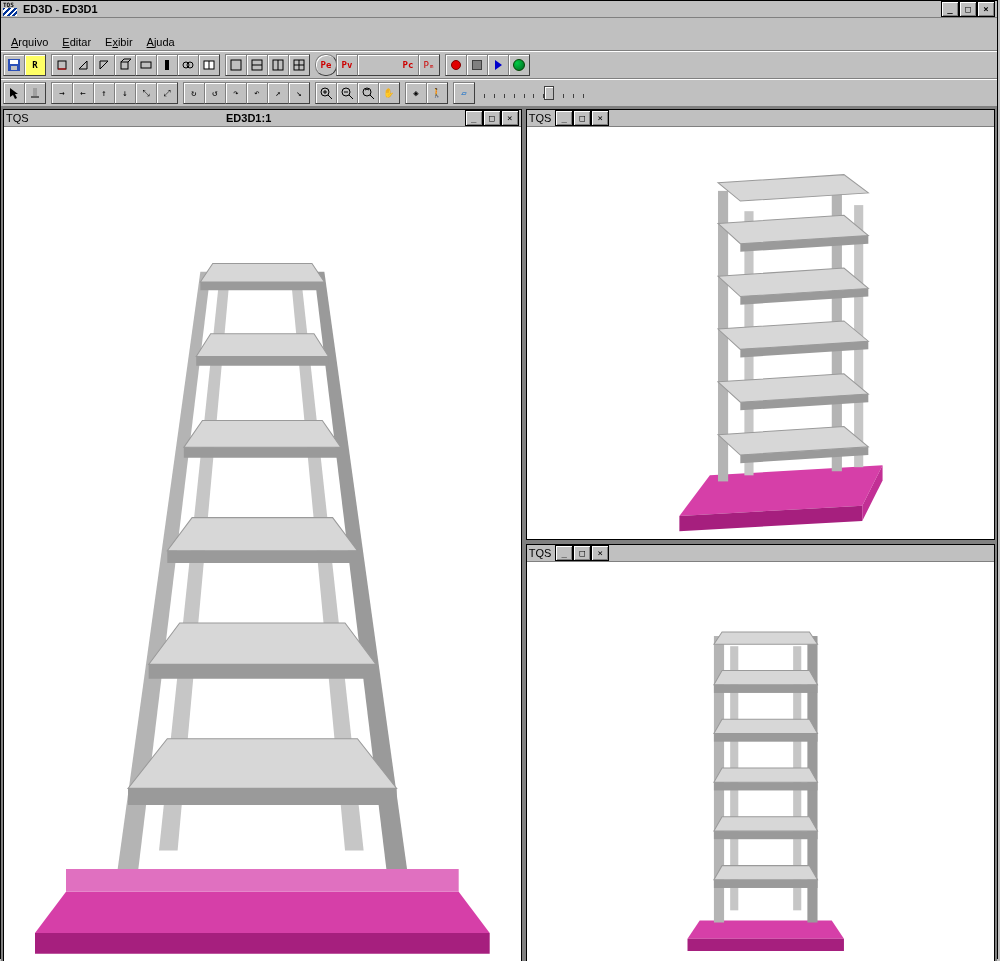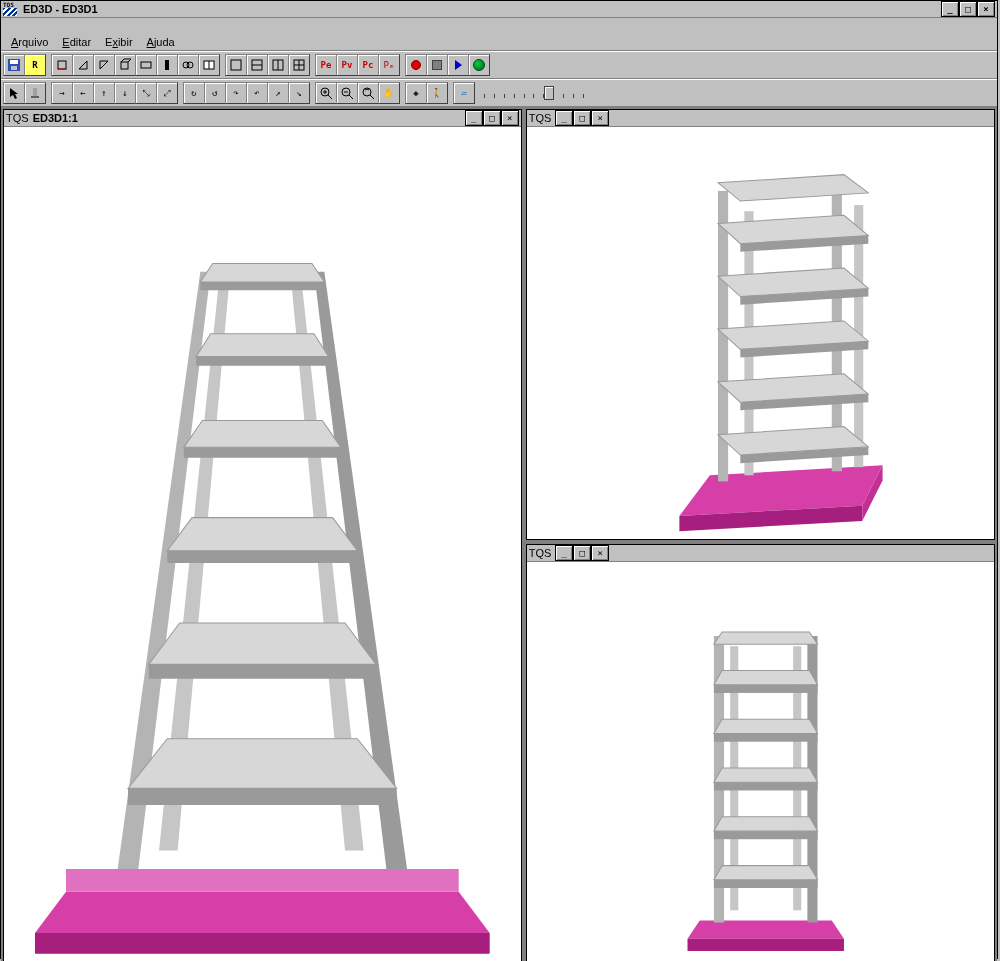--- a/index.html
+++ b/index.html
@@ -23,21 +23,21 @@
   .slider-rail .ticks span{width:1px;height:4px;background:#404040;display:block;}
   .slider-rail .knob{position:absolute;top:-2px;left:60px;width:8px;height:12px;background:#c0c0c0;border:1px solid #404040;box-shadow:inset 1px 1px #fff;}
   .client{flex:1;background:#808080;position:relative;padding:2px;display:flex;gap:4px;}
   .col-left{flex:1.05;display:flex;flex-direction:column;}
   .col-right{flex:0.95;display:flex;flex-direction:column;gap:4px;}
   .child-window{background:#fff;border:1px solid #000;display:flex;flex-direction:column;min-height:0;}
   .col-right .child-window{flex:1;}
   .col-left .child-window{flex:1;}
   .child-title{display:flex;align-items:center;height:16px;background:#c0c0c0;border-bottom:1px solid #808080;padding:0 2px;font-weight:normal;}
   .child-title .app-icon{margin-right:4px;}
-  .child-title .title-text{flex:1;font-weight:bold;font-size:11px;}
+  .child-title .title-text{flex:1;font-weight:bold;font-size:11px;text-align:center;}
   .viewport{flex:1;position:relative;overflow:hidden;background:#fff;}
   .viewport svg{width:100%;height:100%;display:block;}
   .dot{width:8px;height:8px;border-radius:50%;}
   .dot.red{background:#e00000;border:1px solid #800000;}
   .dot.gray{background:#808080;border:1px solid #404040;}
   .triangle-right{width:0;height:0;border-top:5px solid transparent;border-bottom:5px solid transparent;border-left:7px solid #0000cc;}
   .globe{width:10px;height:10px;border-radius:50%;background:radial-gradient(circle at 3px 3px,#00cc44,#006622);border:1px solid #004400;}
   .tiny-svg{width:14px;height:14px;}
 </style>
 </head>
@@ -144,23 +144,23 @@
         </div>
       <div class="tbtn">
           <svg class="tiny-svg" viewBox="0 0 14 14">
             <rect x="2" y="2" width="10" height="10" fill="none" stroke="#000"></rect>
             <line x1="7" y1="2" x2="7" y2="12" stroke="#000"></line>
             <line x1="2" y1="7" x2="12" y2="7" stroke="#000"></line>
           </svg>
         </div>
     </div>
     <div class="tgroup">
-      <div class="tbtn" style="color:#cc0000;font-weight:bold;">Pe</div>
+      <div class="tbtn" style="color:#cc0000;font-weight:bold;border-radius:10px;">Pe</div>
       <div class="tbtn" style="color:#cc0000;font-weight:bold;">Pv</div>
-      <div class="tbtn" style="color:#cc0000;font-weight:bold;">Pc</div>
+      <div class="tbtn" style="color:#cc0000;font-weight:bold;padding-left:40px;">Pc</div>
       <div class="tbtn" style="color:#cc0000;font-weight:normal;">Pₘ</div>
     </div>
     <div class="tgroup">
       <div class="tbtn">
           <span class="dot red"></span>
         </div>
       <div class="tbtn">
           <span class="dot gray" style="border-radius:0;"></span>
         </div>
       <div class="tbtn">

